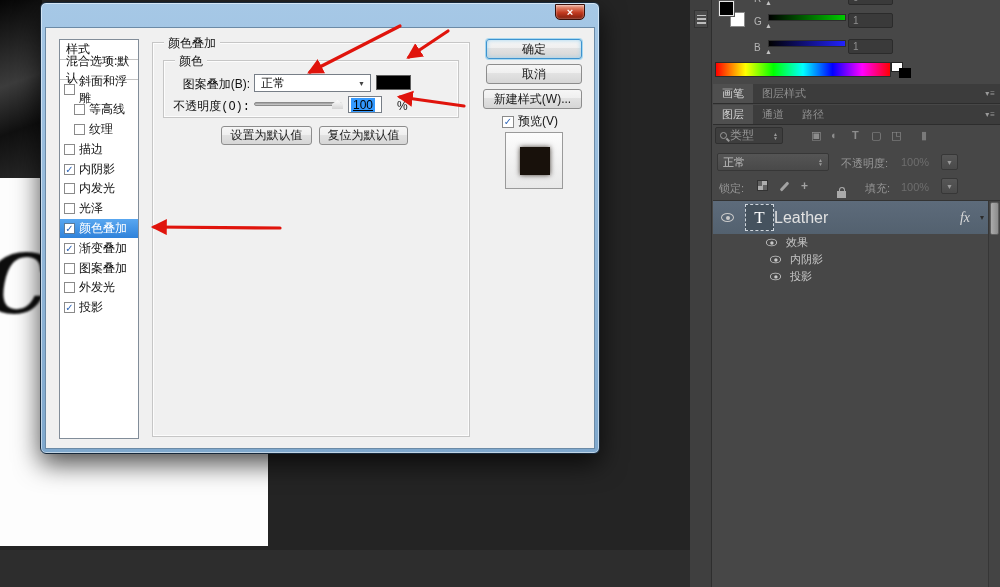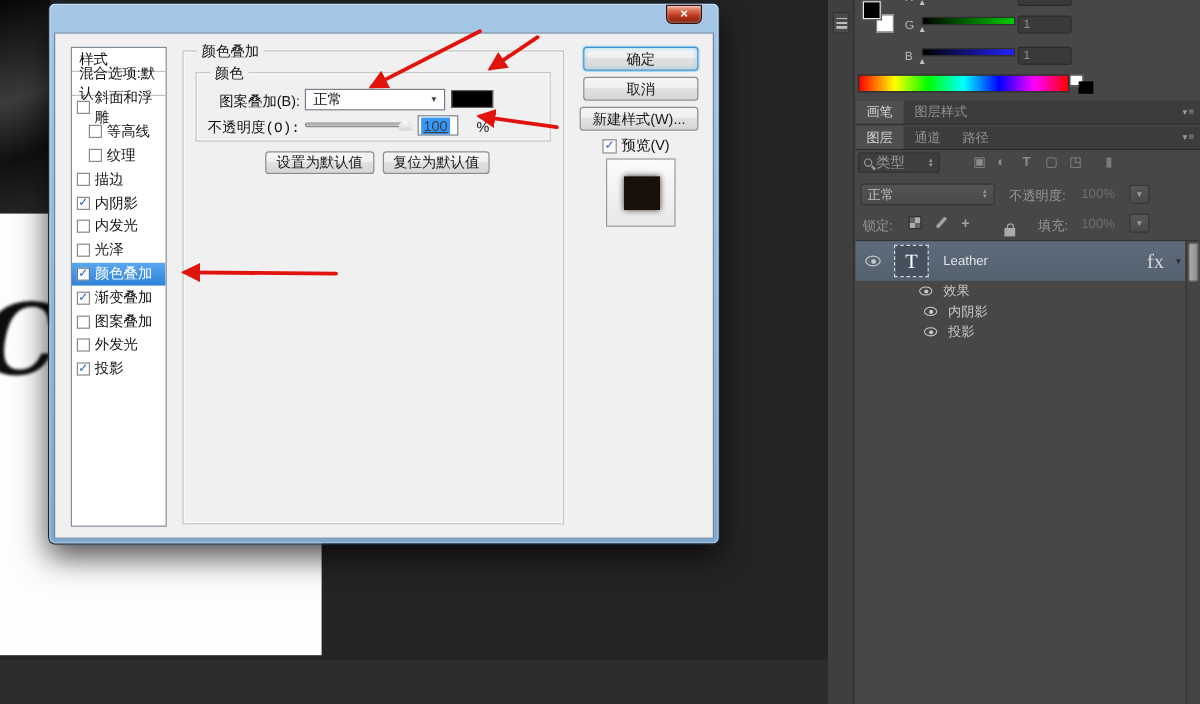--- a/index.html
+++ b/index.html
@@ -52,21 +52,21 @@
 
   .combo { position:absolute; background:#fff; border:1px solid #777e87; display:flex; align-items:center;
     font-size:12px; color:#111; padding-left:6px; cursor:pointer; }
   .combo .arr { position:absolute; right:5px; font-size:7px; color:#444; }
   #blend-swatch { position:absolute; background:#000; border:1px solid #5f5f5f; cursor:pointer; }
   #op-track { position:absolute; height:4px; background:linear-gradient(#9a9a9a,#cfcfcf); border:1px solid #8b8b8b;
     border-radius:2px; }
   #op-thumb { position:absolute; width:11px; height:9px; background:linear-gradient(#fefefe,#d5d5d5);
     clip-path:polygon(50% 0,100% 45%,100% 100%,0 100%,0 45%); filter:drop-shadow(0 0 1px #666); cursor:pointer; }
   #op-value { position:absolute; background:#fff; border:1px solid #777e87; font-size:12px; display:flex; align-items:center; }
-  #op-value span { background:#3399ff; color:#404040; padding:0 2px; margin-left:2px;text-decoration:underline; }
+  #op-value span { background:#3399ff; color:#000000; padding:0 2px; margin-left:2px;text-decoration:underline; }
 
   .dlg-cb { width:12px; height:12px; background:#fff; border:1px solid #8a8a8a; font-size:10px; line-height:10px;
     color:#2f66b8; font-weight:bold; text-align:center; display:inline-block; }
   #preview-box { position:absolute; background:linear-gradient(#fcfcfc,#e8e8e8); border:1px solid #9a9a9a; }
   #preview-box .sq { position:absolute; left:14px; top:14px; width:30px; height:28px; background:#18110b;
     box-shadow:0 0 5px rgba(20,10,0,.8); }
 
   
   #rp { left:690px; top:0; width:310px; height:587px; background:#474747; z-index:5; }
   #dock { position:absolute; left:0; top:0; width:22px; height:587px; background:#3f3f3f; border-right:1px solid #2e2e2e; }
@@ -130,23 +130,23 @@
 
   
   #layers { position:absolute; left:0; right:0; top:200px; bottom:0; border-top:1px solid #333; }
   .eye { width:13px; height:9px; border:1px solid #c9c9c9; border-radius:50%; position:relative; display:inline-block; flex:0 0 auto; }
   .eye::after { content:""; position:absolute; left:3.5px; top:1.5px; width:4px; height:4px; border-radius:50%; background:#c9c9c9; }
   #row-leather { position:absolute; left:0; right:12px; top:0; height:33px; background:linear-gradient(#5d6b7b,#53616f);
     display:flex; align-items:center; cursor:pointer; }
   .thumb { width:29px; height:27px; flex:0 0 auto; margin-left:11px; }
   #thumb-t { background:#45525e; border:1px dashed #cfd6dd; color:#fff; font-family:"Liberation Serif","DejaVu Serif",serif;
     font-size:17px; display:flex; align-items:center; justify-content:center; }
-  #leather-name { font-size:11px; color:#e2e2e2; margin-left:12px; }
-  #fx { position:absolute; right:18px; font-family:"Liberation Serif","DejaVu Serif",serif; 
-    font-size:17px; color:#d8d8d8;margin-left:28px; }
+  #leather-name { font-size:16px; color:#e2e2e2; }
+  #fx { position:absolute; right:18px; font-family:"Liberation Serif","DejaVu Serif",serif; font-style:italic;
+    font-size:14px; color:#d8d8d8;margin-left:28px; }
   #collapse { position:absolute; right:4px; font-size:8px; color:#2c2c2c; }
   .fx-row { position:absolute; left:0; right:12px; height:17px; display:flex; align-items:center; font-size:11px;
     color:#c6c6c6; cursor:pointer; }
   .fx-row .eye { transform:scale(.85); }
   #row-bg { position:absolute; left:0; right:12px; top:85px; height:33px; display:flex; align-items:center;
     border-top:1px solid #3e3e3e; border-bottom:1px solid #3e3e3e; cursor:pointer; }
   #thumb-bg { background:#fcfcfc; border:1px solid #222; }
   #bg-name { font-size:11px; color:#cacaca; margin-left:12px; font-style:italic;
     font-family:"Liberation Serif","DejaVu Serif",serif; }
   #bg-lock { position:absolute; right:18px; }

